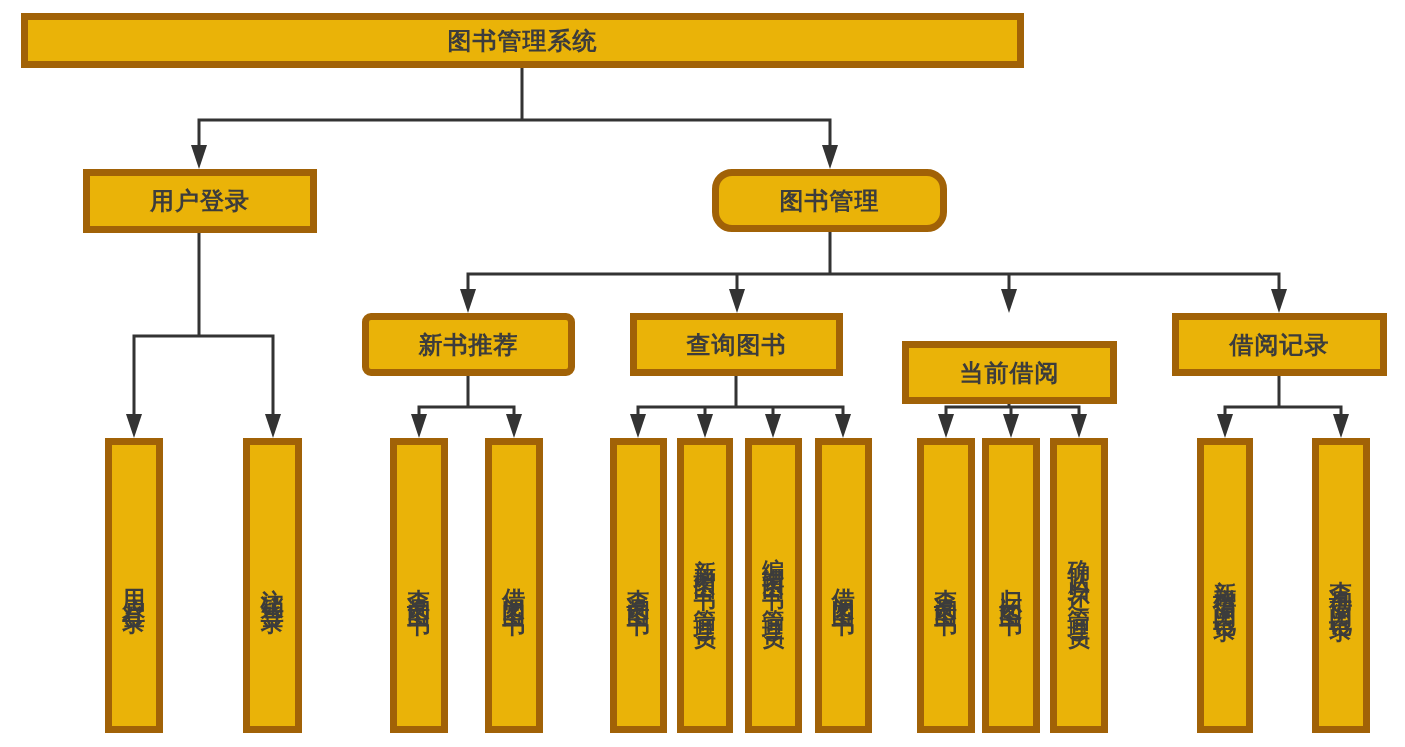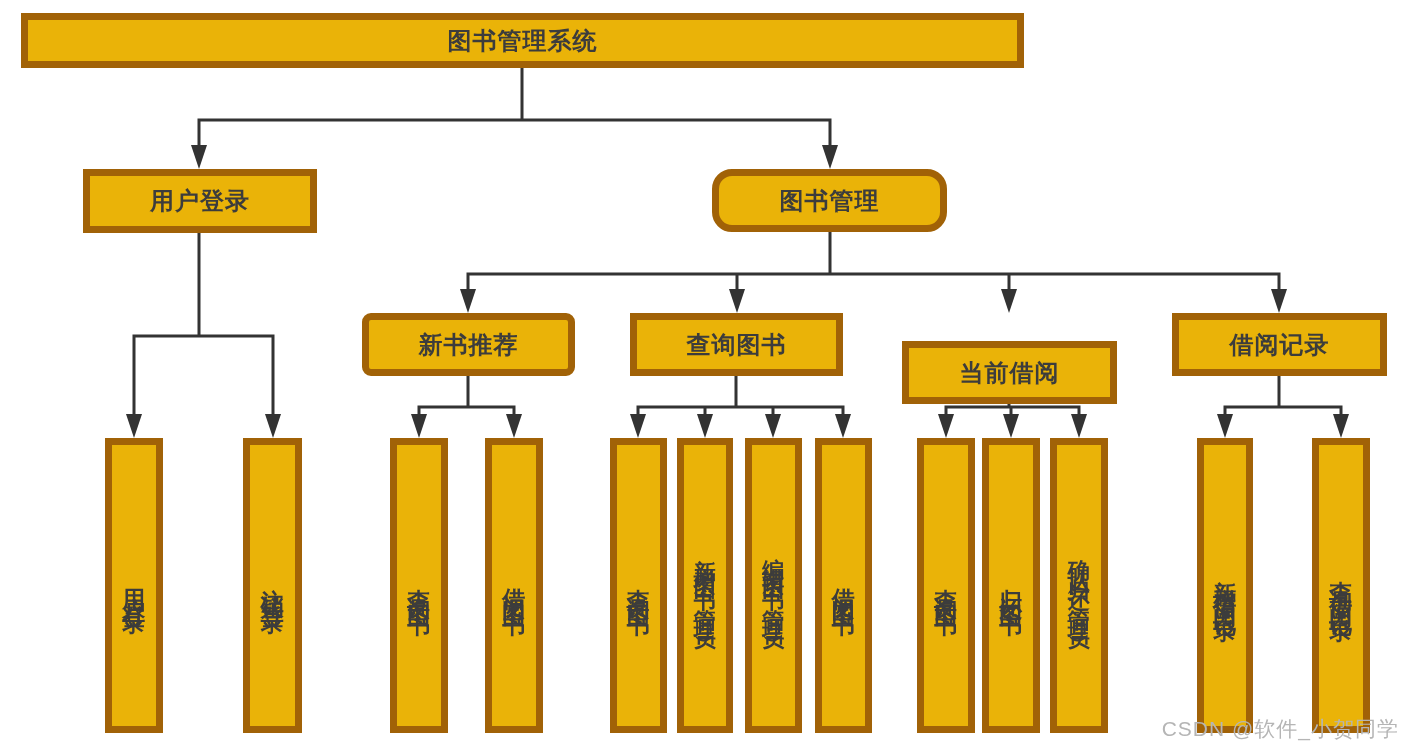--- a/index.html
+++ b/index.html
@@ -133,14 +133,13 @@
   <div class="node leaf long lf11">
     <span>确认归还（管理员）</span>
   </div>
   <div class="node leaf lf12">
     <span>新增借阅记录</span>
   </div>
   <div class="node leaf lf13">
     <span>查询借阅记录</span>
   </div>
 
-  <div class="watermark">CSDN @软件_小贺同学</div>
 </div>
 
 </body></html>

